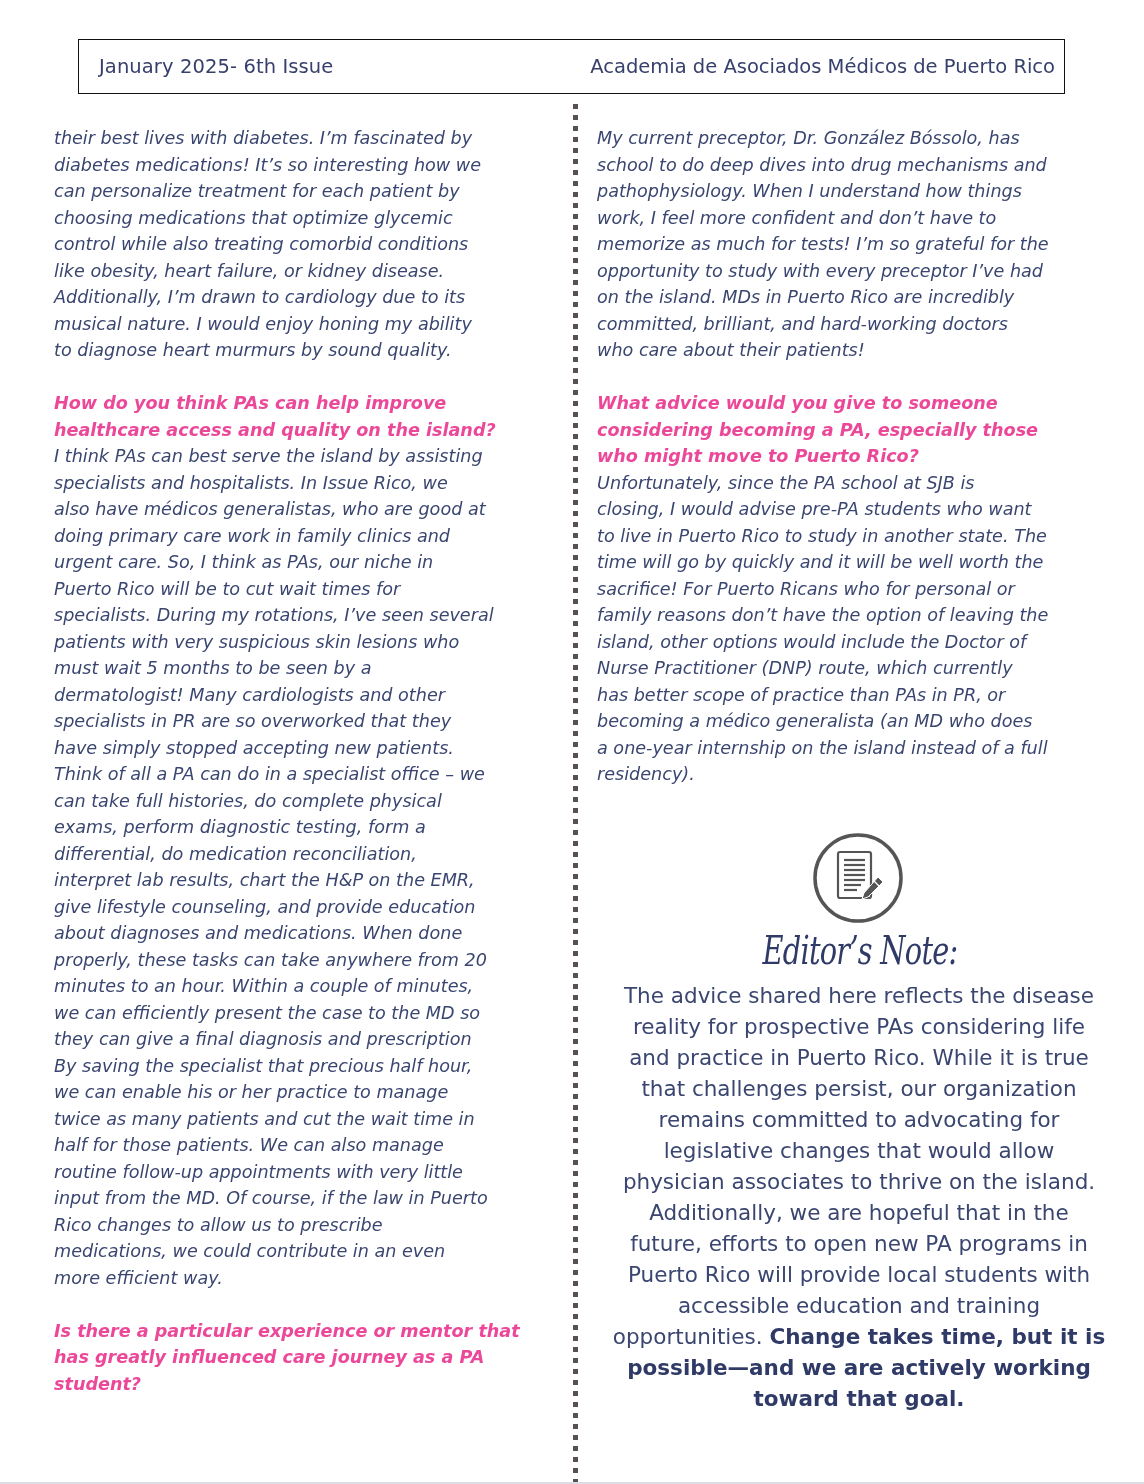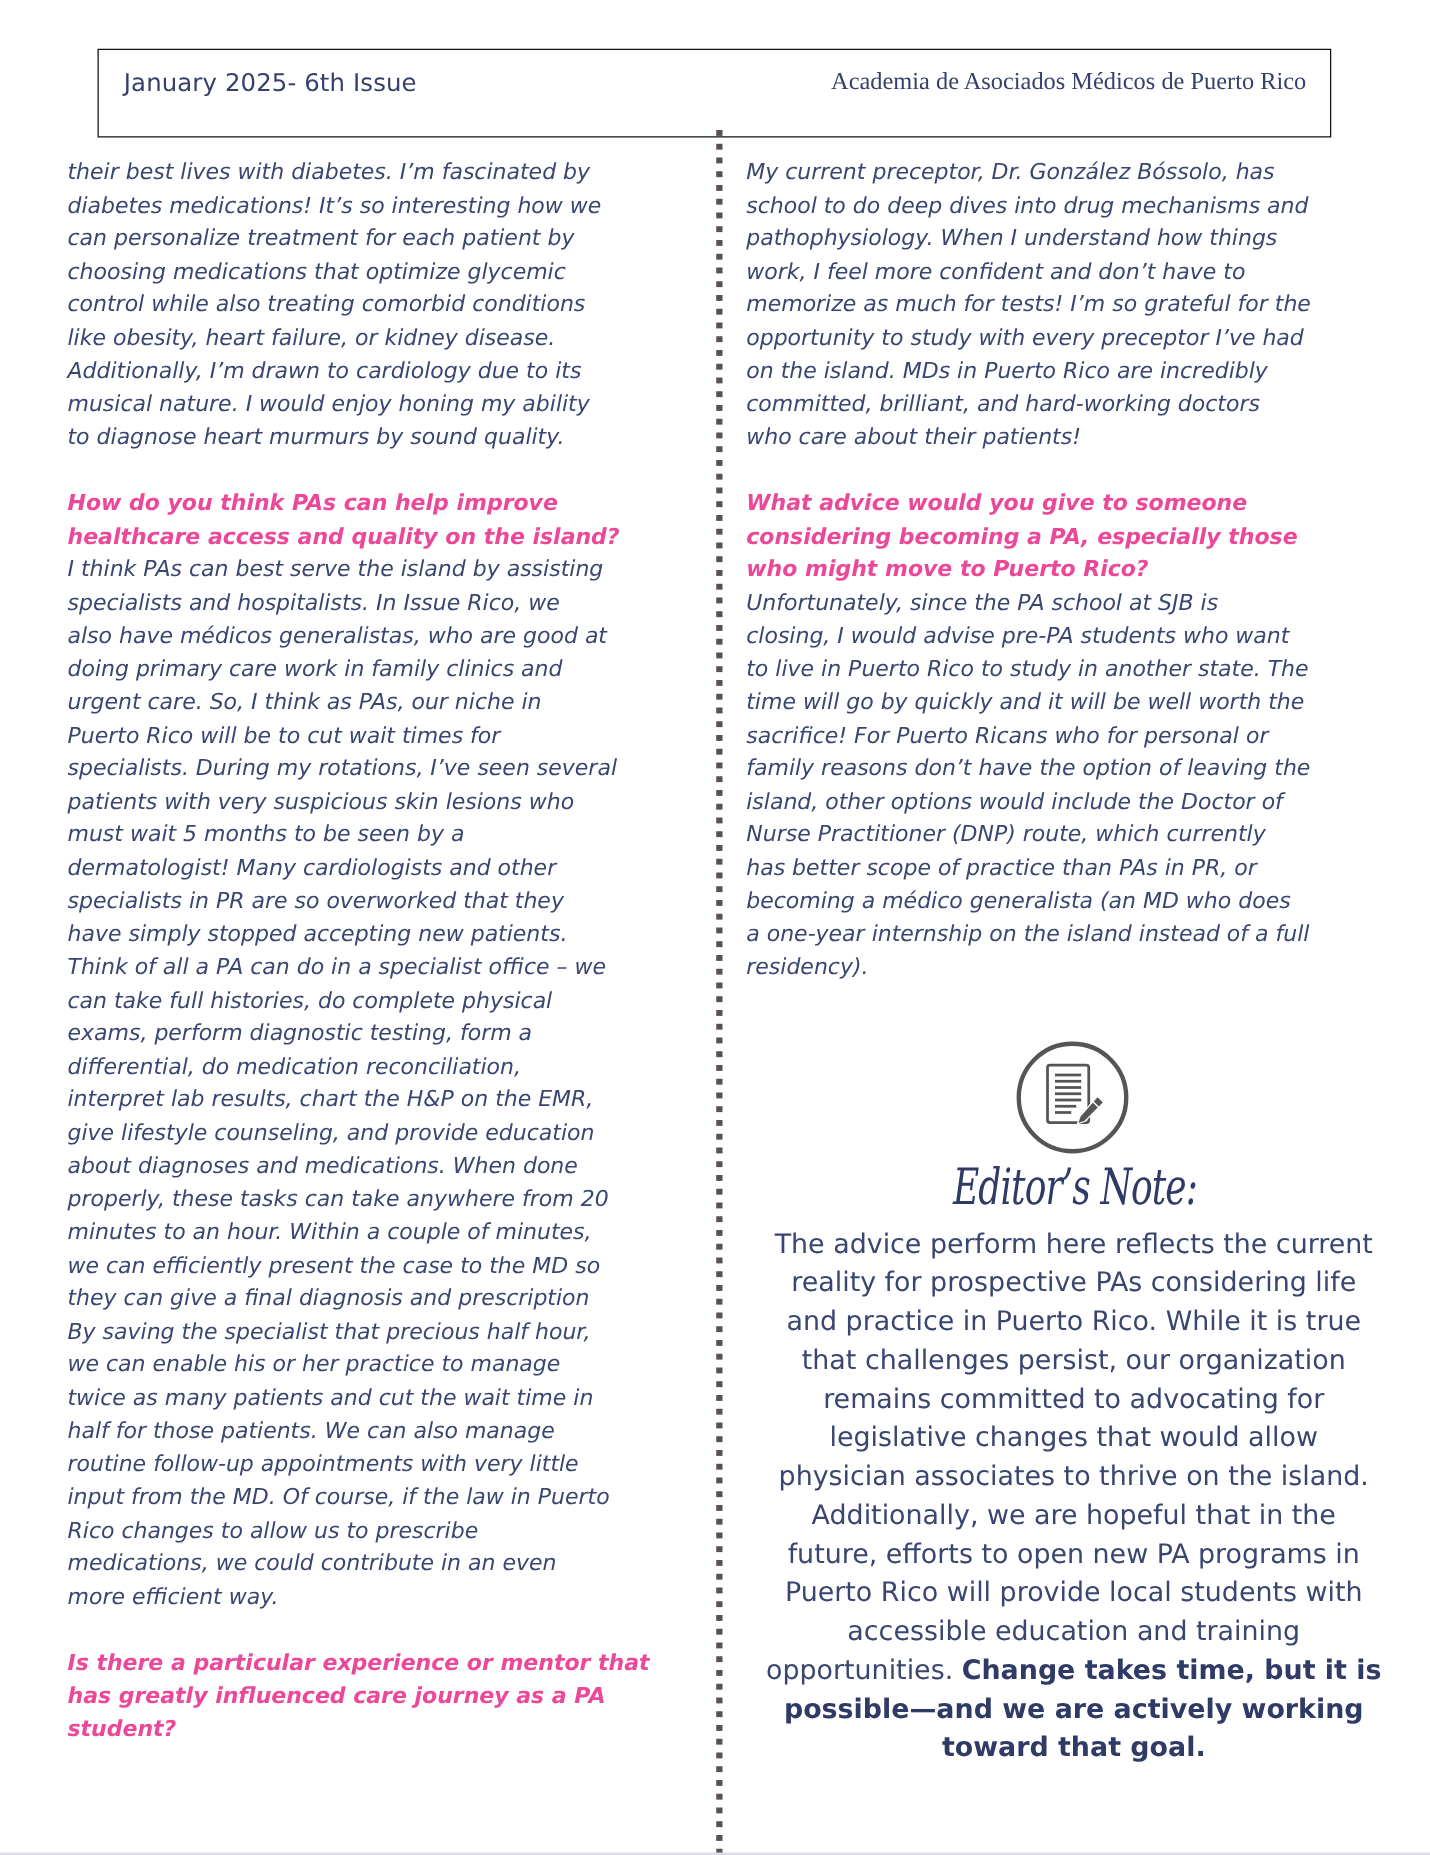--- a/index.html
+++ b/index.html
@@ -13,41 +13,40 @@
     position: relative;
     overflow: hidden;
     font-family: "DejaVu Sans", sans-serif;
     color: #37406b;
   }
   .header-box {
     position: absolute;
     left: 78px;
     top: 39px;
     width: 987px;
-    height: 71px;
+    height: 55px;
     border: 1.5px solid #111111;
     box-sizing: border-box;
   }
   .header-left {
     position: absolute;
     left: 20px;
     top: 15px;
     font-size: 19.5px;
     letter-spacing: 0.1px;
     color: #37406b;
     white-space: nowrap;
   }
   .header-right {
     position: absolute;
-    right: 19px;
+    right: 9px;
     top: 15px;
     font-size: 19.5px;
     color: #37406b;
     white-space: nowrap;
-    font-family: Liberation Serif, serif;
   }
   .col {
     position: absolute;
     top: 125px;
     font-size: 17.6px;
     line-height: 26.5px;
     color: #3a4670;
     font-style: italic;
   }
   .col-left {
@@ -242,21 +241,21 @@
   <line x1="32" y1="48" x2="53" y2="48" stroke="#555555" stroke-width="2.2"></line>
   <line x1="32" y1="53" x2="49" y2="53" stroke="#555555" stroke-width="2.2"></line>
   <line x1="32" y1="58" x2="45" y2="58" stroke="#555555" stroke-width="2.2"></line>
   <path d="M66 45 L71 50 L56 65 L50 67 L52 61 Z" fill="#555555" stroke="#ffffff" stroke-width="1"></path>
   <line x1="62" y1="49" x2="67" y2="54" stroke="#ffffff" stroke-width="1.2"></line>
 </svg>
 
 <div class="editor-title">Editor’s Note:</div>
 
 <div class="editor-body" id="editor-body">
-<span class="line">The advice perform here reflects the current</span>
+<span class="line">The advice shared here reflects the disease</span>
     <span class="line">reality for prospective PAs considering life</span>
     <span class="line">and practice in Puerto Rico. While it is true</span>
     <span class="line">that challenges persist, our organization</span>
     <span class="line">remains committed to advocating for</span>
     <span class="line">legislative changes that would allow</span>
     <span class="line">physician associates to thrive on the island.</span>
     <span class="line">Additionally, we are hopeful that in the</span>
     <span class="line">future, efforts to open new PA programs in</span>
     <span class="line">Puerto Rico will provide local students with</span>
     <span class="line">accessible education and training</span>

